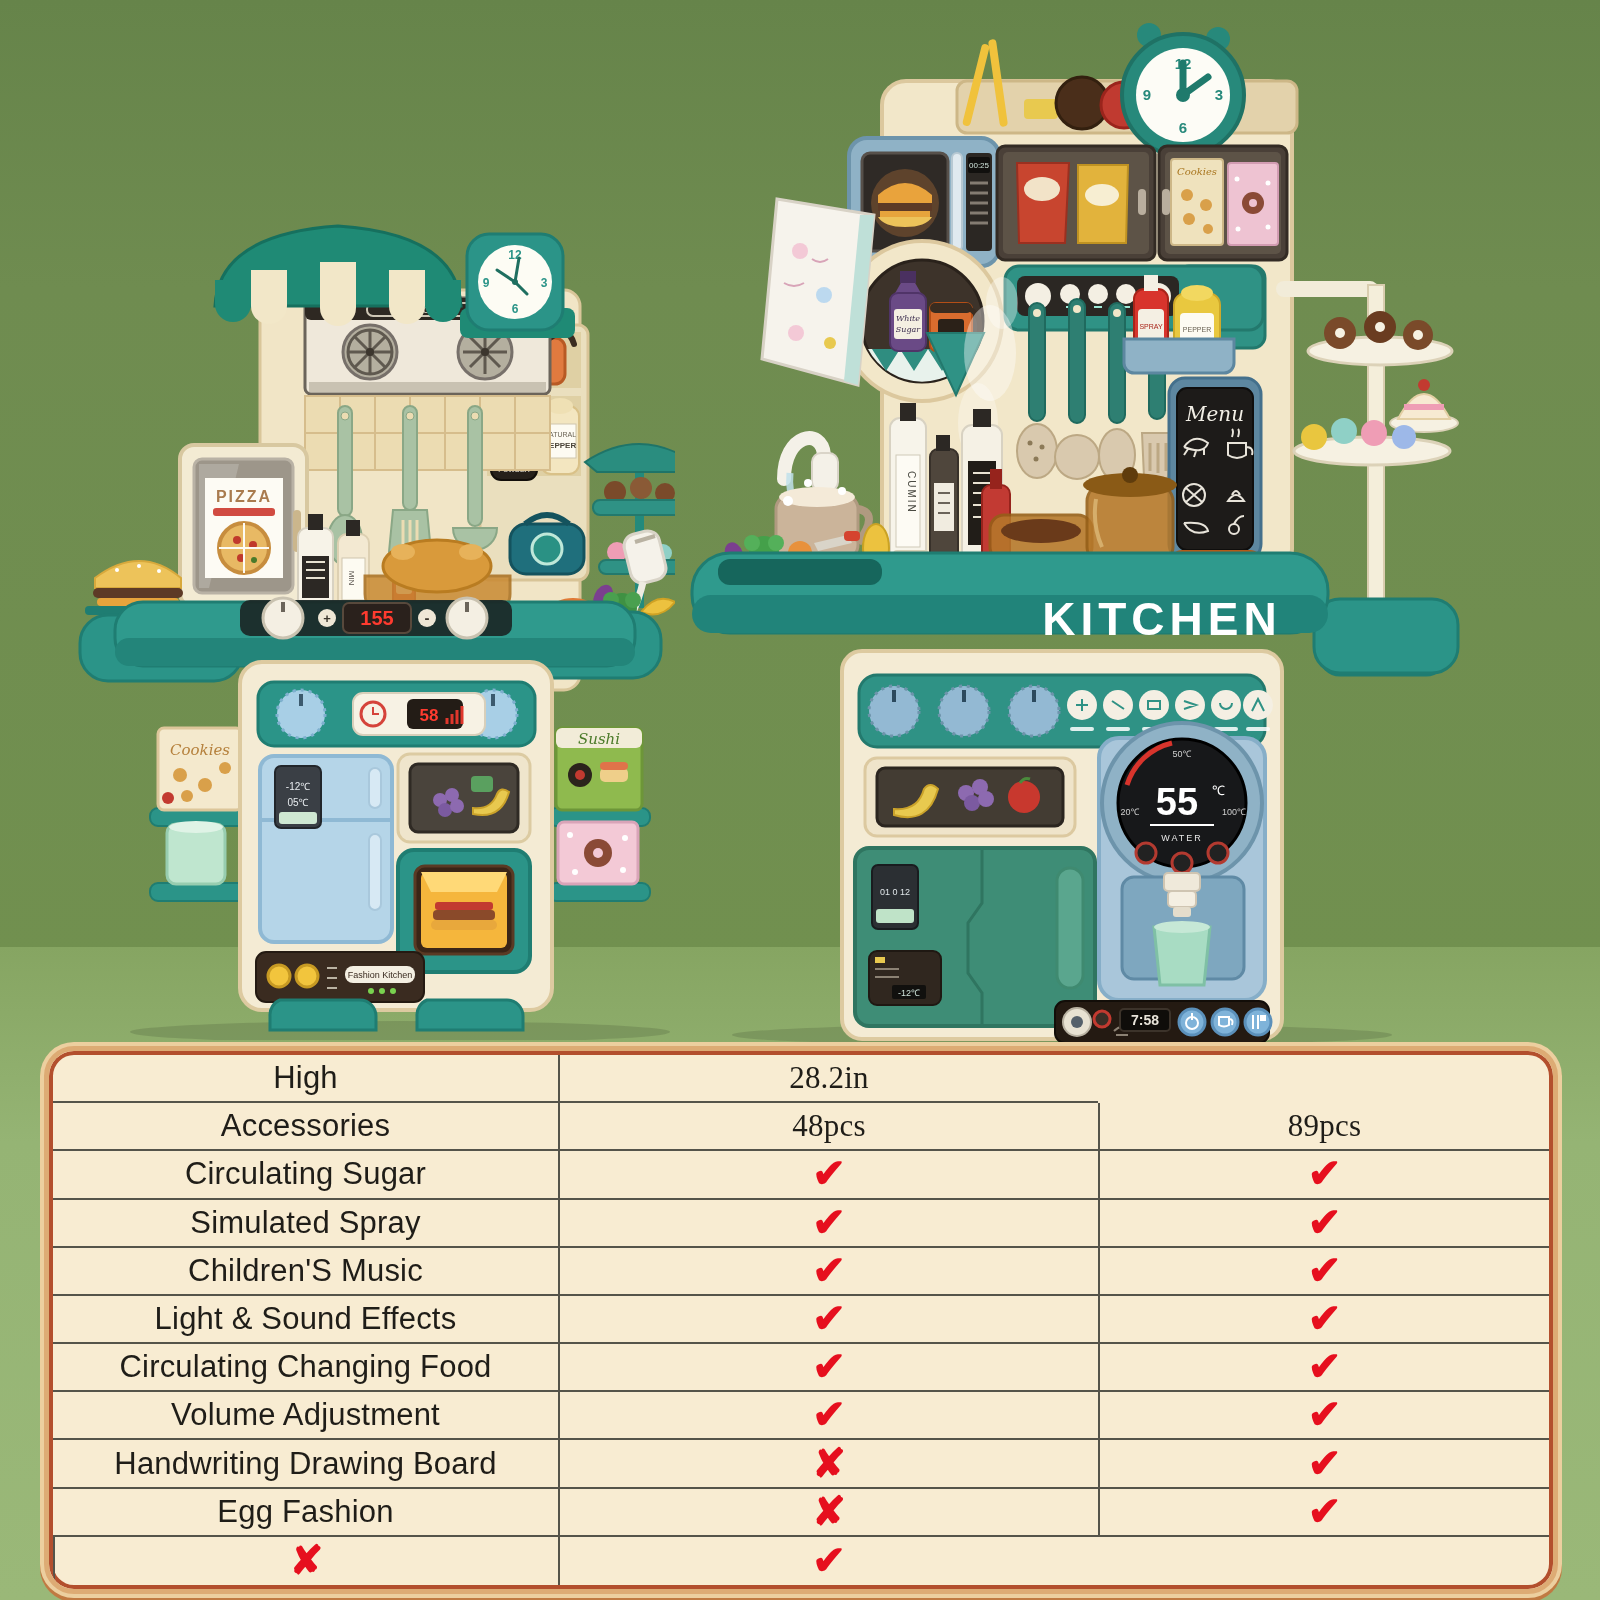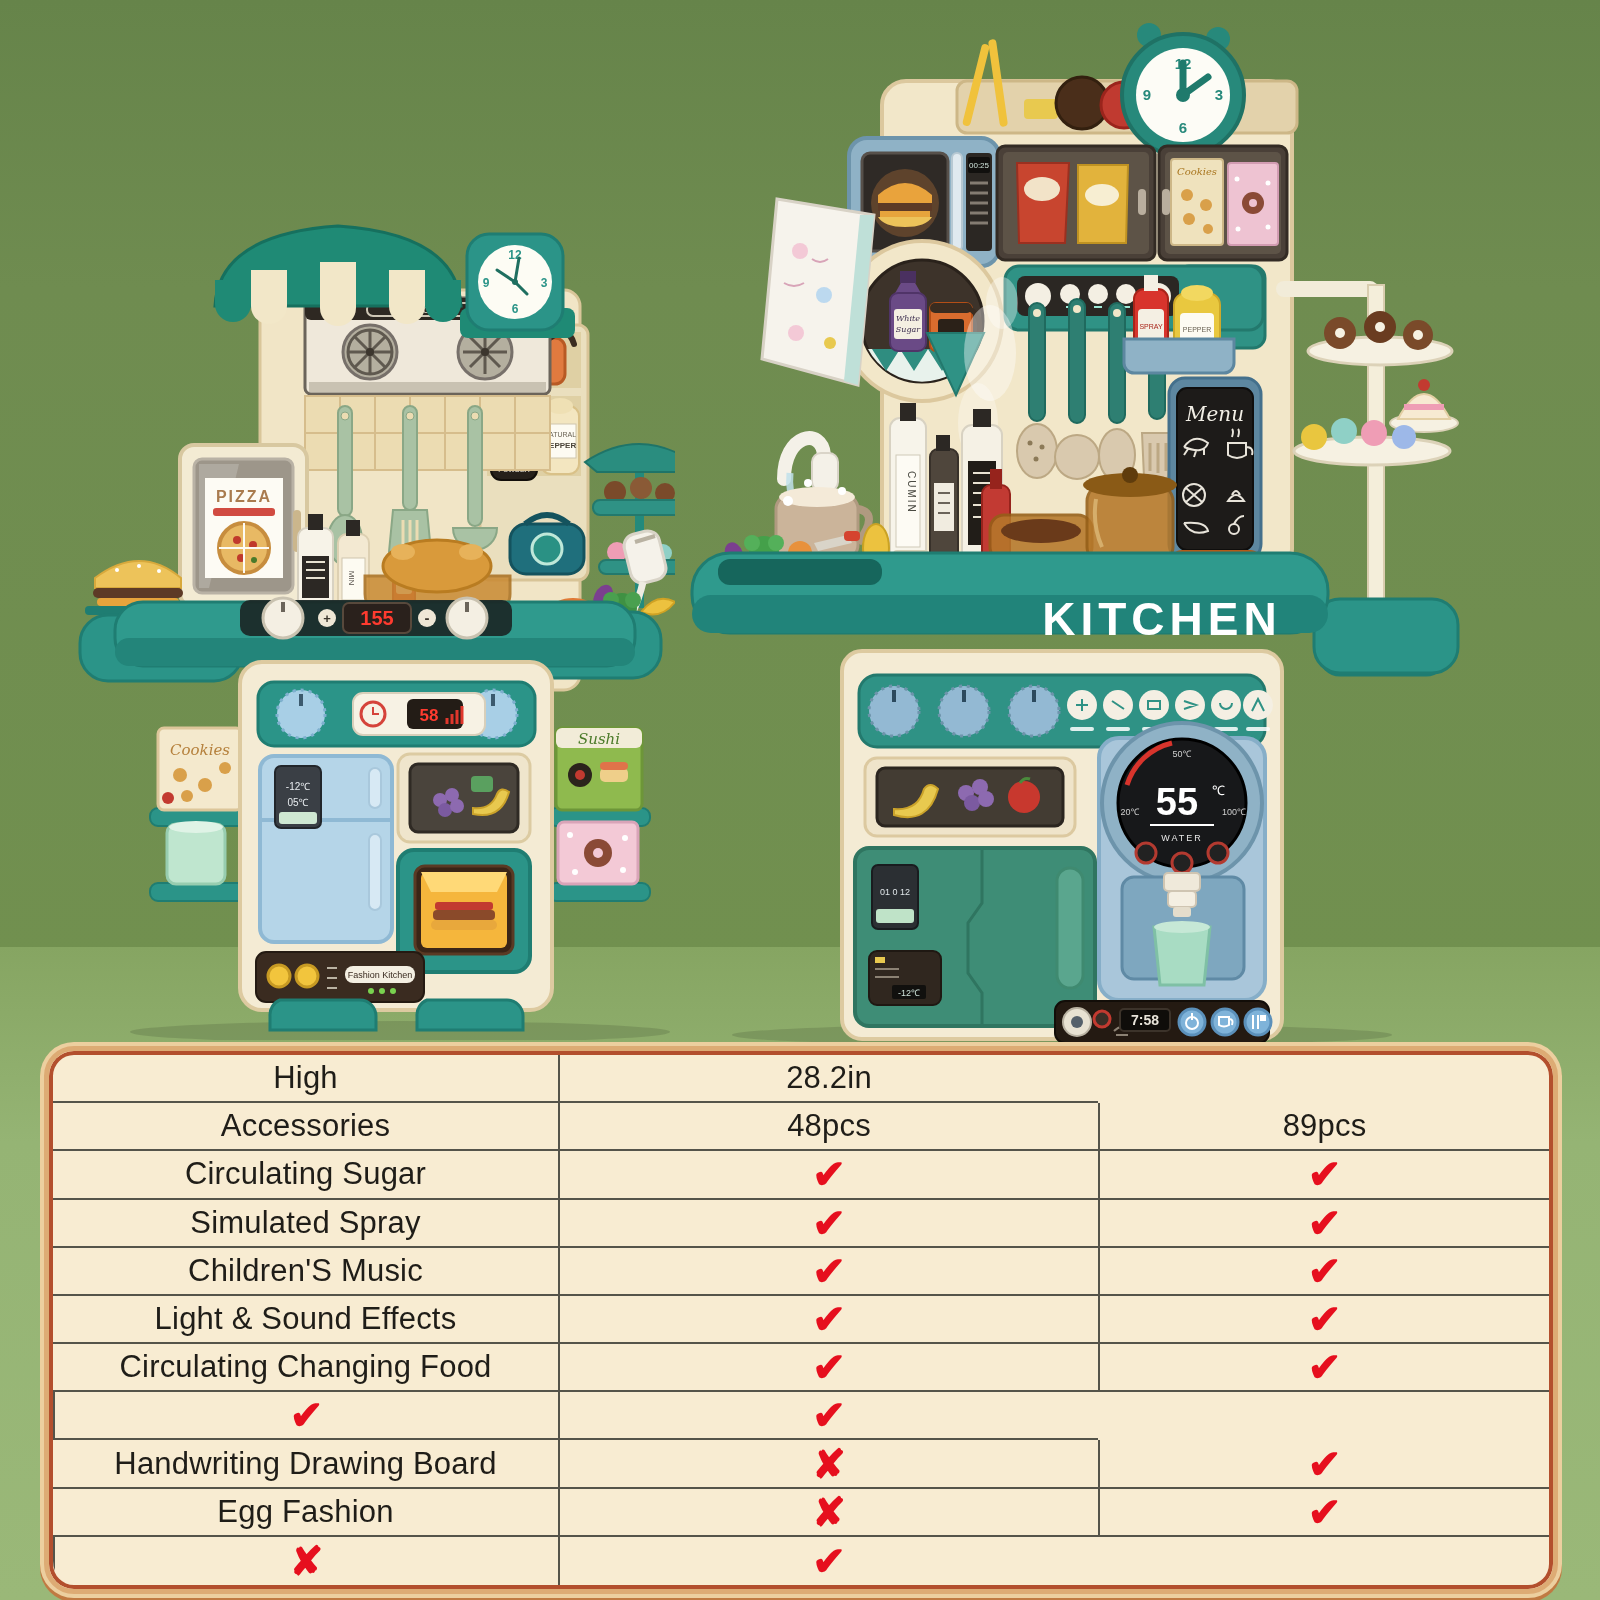--- a/index.html
+++ b/index.html
@@ -7,26 +7,26 @@
   #canvas{position:relative;width:1600px;height:1600px;overflow:hidden;
     background:linear-gradient(#66844a 0%, #6f8c50 18%, #71904f 60%, #6f8c50 100%);}
   #floor{position:absolute;left:0;top:947px;width:1600px;height:653px;
     background:linear-gradient(#86a562,#95b474 30%,#9ab878);}
   .ksvg{position:absolute;}
   
   #cmp-table{position:absolute;left:44px;top:1046px;width:1504px;height:538px;
     background:#f8ecd2;border:5px solid #ddab74;border-radius:30px;
     box-shadow:0 0 0 4px #eccf9f, 0 4px 0 4px #c07a42, inset 0 0 0 4px #b34f2d;}
   #cmp-rows{position:absolute;left:4px;top:4px;right:4px;bottom:4px;
-    display:grid;grid-template-rows:repeat(11,1fr);border-radius:24px;overflow:hidden;}
+    display:grid;grid-template-rows:repeat(11,1fr);border-radius:12px;overflow:hidden;}
   .t-row{display:grid;grid-template-columns:505px 540px 1fr;}
   .t-row:not(:last-child) .t-cell{border-bottom:2px solid #55544a;}
   .t-cell{display:flex;align-items:center;justify-content:center;
     font-size:31px;color:#1f1d18;letter-spacing:.2px;}
-  .t-cell.val{border-left:2px solid #55544a;}
+  .t-cell.val{border-left:2px solid #55544a;font-family:Liberation Serif, serif;}
   .t-cell.mark{font-size:40px;font-weight:bold;color:#e60f1e;line-height:1;}
   svg text{font-family:"Liberation Sans",sans-serif;}
   .script{font-family:"DejaVu Serif",serif;font-style:italic;}
 </style>
 </head>
 <body>
 
 <div id="canvas">
   <div id="floor"></div>
 
@@ -735,20 +735,21 @@
         <div class="t-cell">Light &amp; Sound Effects</div>
         <div class="t-cell val mark">✔</div>
         <div class="t-cell val mark">✔</div>
       </div>
       <div class="t-row">
         <div class="t-cell">Circulating Changing Food</div>
         <div class="t-cell val mark">✔</div>
         <div class="t-cell val mark">✔</div>
       </div>
       <div class="t-row">
+        <div class="t-cell">Volume Adjustment</div>
         <div class="t-cell val mark">✔</div>
         <div class="t-cell val mark">✔</div>
       </div>
       <div class="t-row">
         <div class="t-cell">Handwriting Drawing Board</div>
         <div class="t-cell val mark">✘</div>
         <div class="t-cell val mark">✔</div>
       </div>
       <div class="t-row">
         <div class="t-cell">Egg Fashion</div>

